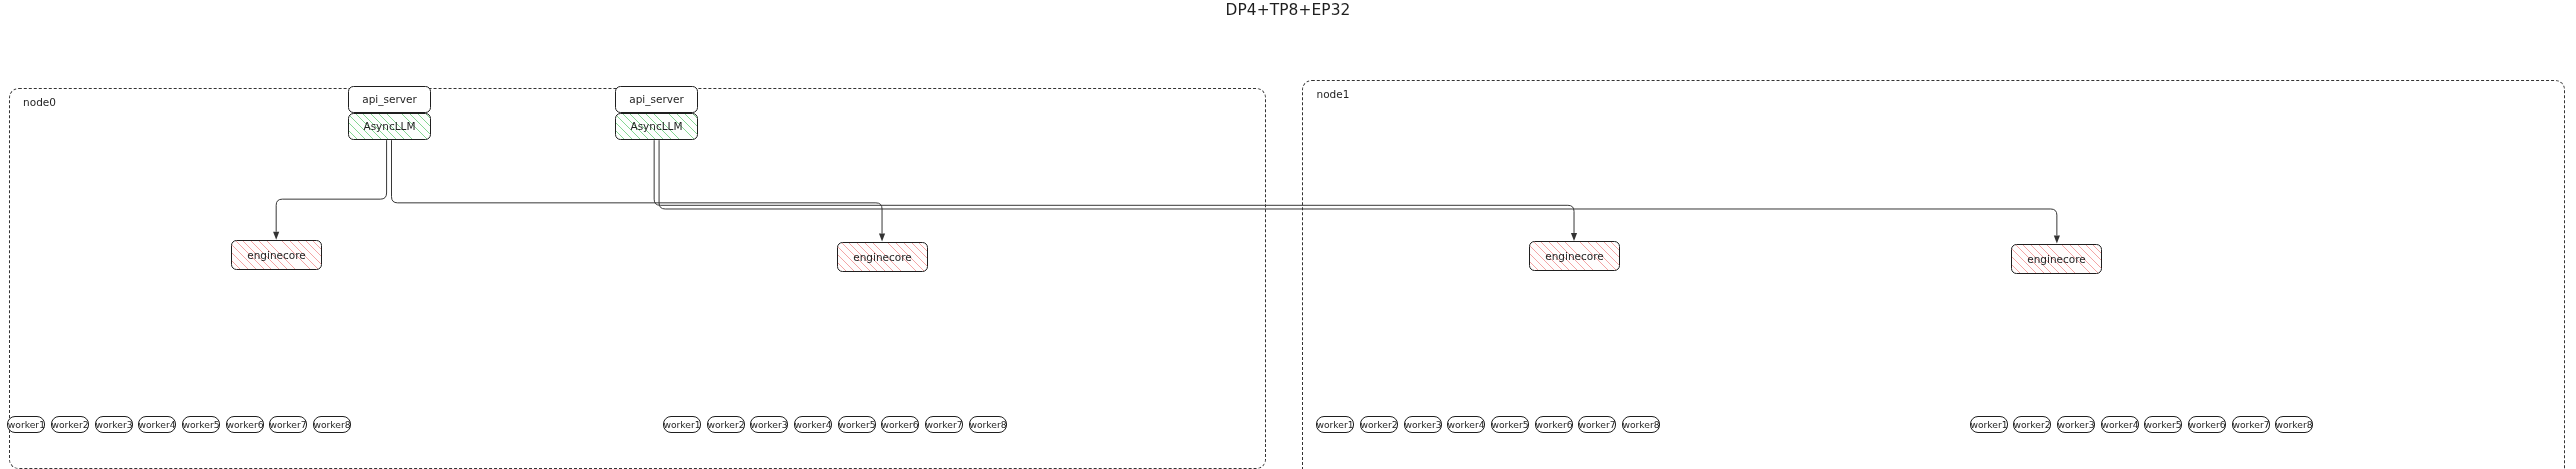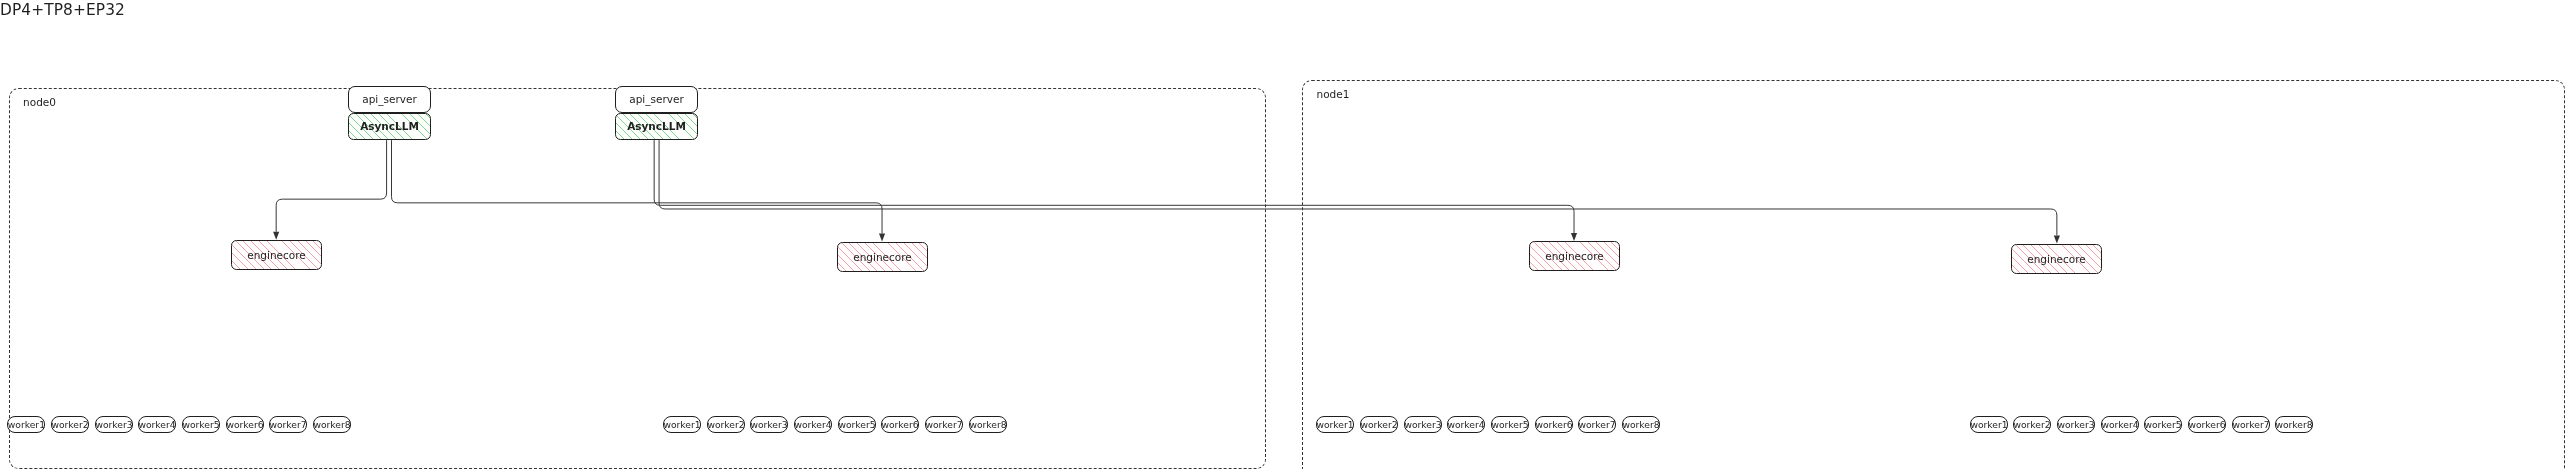--- a/index.html
+++ b/index.html
@@ -18,20 +18,21 @@
     background: #ffffff;
     overflow: hidden;
   }
 
   
   #diagram-title {
     position: absolute;
     left: 0;
     top: 1.2px;
     width: 2576px;
+    text-align: center;
     font-size: 15.4px;
     color: #1f1f1f;
     font-family: "DejaVu Sans", "Liberation Sans", sans-serif;
     letter-spacing: 0.1px;
     white-space: pre;
   }
 
   
   .node-cluster {
     position: absolute;
@@ -62,34 +63,32 @@
     color: #1f1f1f;
     background: #ffffff;
     white-space: pre;
     text-align: center;
     line-height: 1;
   }
 
   
   .pbox.api-server {
     background: #ffffff;
-    border-radius: 7px;
   }
 
   
   .pbox.asyncllm {
     background-color: #fdfffd;
     background-image: repeating-linear-gradient(
       45deg,
       rgba(126, 211, 140, 0.95) 0px,
       rgba(126, 211, 140, 0.95) 0.7px,
       rgba(255, 255, 255, 0) 0.7px,
       rgba(255, 255, 255, 0) 5.5px
     );
-    font-weight: bold;
   }
 
   
   .pbox.enginecore {
     background-color: #fffdfd;
     background-image: repeating-linear-gradient(
       45deg,
       rgba(242, 160, 160, 0.95) 0px,
       rgba(242, 160, 160, 0.95) 0.7px,
       rgba(255, 255, 255, 0) 0.7px,

